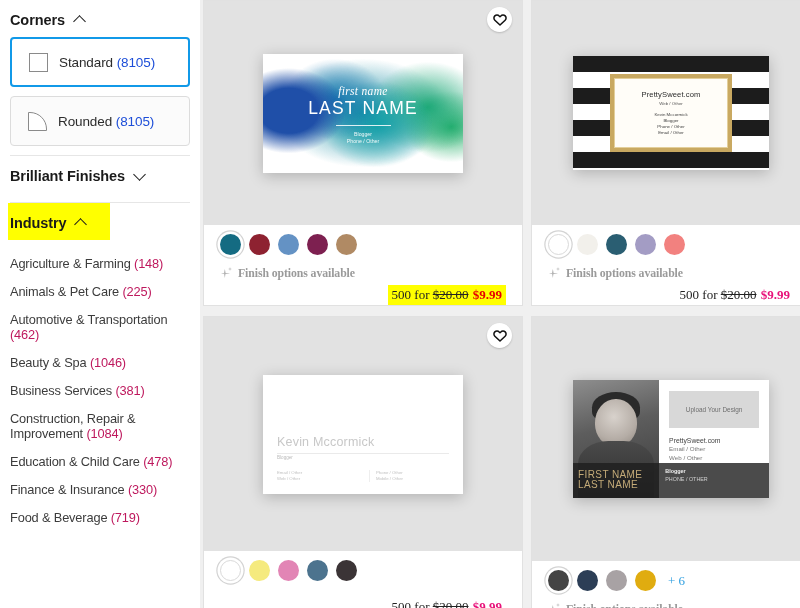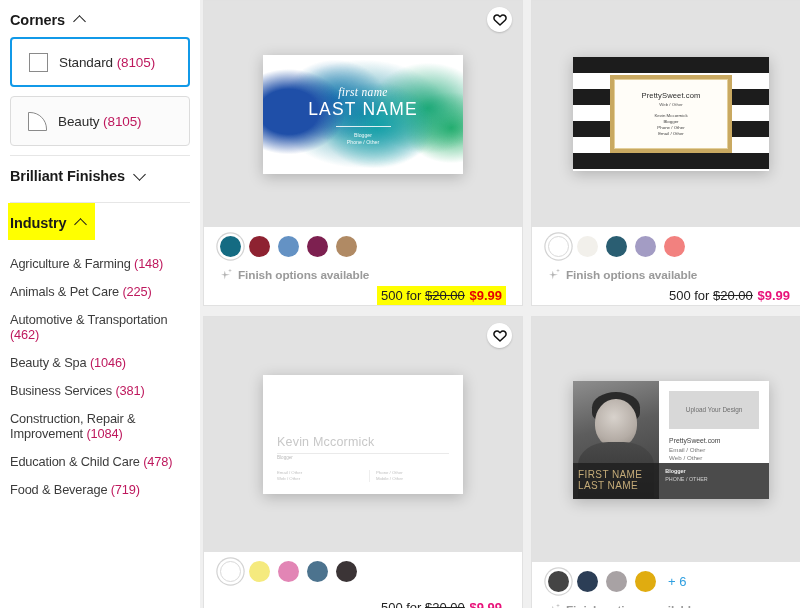--- a/index.html
+++ b/index.html
@@ -18,40 +18,40 @@
     padding: 0 10px;
     position: relative;
     overflow: hidden;
   }
   .facet-header {
     display: flex; align-items: center; gap: 9px;
     font-size: 14.5px; font-weight: bold; color: #1a1a1a;
     padding: 12px 0 9px 0;
     letter-spacing: -0.1px;
   }
-  .facet-header.hl { background: #ffff00; width: 87px; padding-left:2px; margin-left:-2px;}
+  .facet-header.hl { background: #ffff00; width: 102px; padding-left:2px; margin-left:-2px;}
   .chev { display:inline-block; width: 12px; height: 12px; position: relative; }
   .chev::before {
     content:''; position:absolute; left:1px; top:3px;
     width: 8px; height: 8px;
     border-left: 1.6px solid #1a1a1a; border-top: 1.6px solid #1a1a1a;
     transform: rotate(45deg);
   }
   .chev.down::before { top: 0px; transform: rotate(225deg); }
 
   .opt {
     display: flex; align-items: center; gap: 11px;
     height: 50px; margin-bottom: 9px;
     border: 1px solid #dcdcdc; border-radius: 4px;
     padding-left: 17px;
     background: #fbfbfb;
   }
   .opt.selected { border: 2px solid #1199e8; background:#ffffff; }
   .opt-label { font-size: 13.5px; color: #2c2c2c; letter-spacing:-0.1px;}
-  .opt-count { color: #be185d; }
+  .opt-count { color: #1d4ed8; }
   .sq-icon { width: 19px; height: 19px; border: 1.5px solid #8a8a8a; background:#fff; }
   .rnd-icon { width: 19px; height: 19px; border: 1.5px solid #8a8a8a; background:#fff;
               border-top-right-radius: 17px; }
 
   .divider { height: 1px; background: #e6e6e6; margin: 9px 0 0 0; }
 
   .ind-list { padding-top: 9px; }
   .ind-item {
     font-size: 12.8px; color: #3c3c3c; line-height: 15px;
     padding: 6.5px 0; letter-spacing: -0.15px;
@@ -167,21 +167,21 @@
               display:flex; align-items:center; justify-content:center; text-align:center;
               font-size:6.4px; line-height:9px; color:#6e6e6e; }
   .ph .info { position:absolute; left:9%; top:48%; font-size:6.2px; line-height:8.5px; color:#777; }
   .ph .info b { color:#444; font-weight:normal; font-size:6.8px; }
   .ph .botband { position:absolute; left:44%; right:0; bottom:0; height:30%;
                  background:#4b4b4b; padding:5px 0 0 6px; }
   .ph .botband .r1 { font-size:5.4px; color:#f0f0f0; font-weight:bold; }
   .ph .botband .r2 { font-size:5.4px; color:#cfcfcf; margin-top:2px; }
 
   
-  .pcard-foot { background: #ffffff; padding: 9px 0 0 16px; position:relative; }
+  .pcard-foot { background: #ffffff; padding: 9px 0 0 16px; position:relative;font-family:Liberation Serif, serif; }
   .swatches { display:flex; align-items:center; gap:8px; }
   .sw { width: 21px; height: 21px; border-radius: 50%; flex:0 0 21px;}
   .sw.sel { width: 21px; height:21px; box-shadow: 0 0 0 2.5px #ffffff, 0 0 0 3.7px #d3d3d3; }
   .sw.ring { border: 1.6px solid #d9d9d9; background:#fff; }
   .more { font-size: 13px; color: #2f9fe0; margin-left: 4px; }
 
   .finish { display:flex; align-items:center; gap:7px; margin-top: 11px; }
   .finish .lbl { font-size:11.8px; color:#9a9a9a; font-weight:bold; letter-spacing:-.1px;}
   .spark { position:relative; width:11px; height:11px; flex:0 0 11px; }
   .spark::before, .spark::after { content:''; position:absolute; background:#b4b4b4; }
@@ -211,21 +211,21 @@
       <span class="chev"></span>
     </div>
 
     <div class="opt selected">
       <span class="sq-icon"></span>
       <span class="opt-label"><span>Standard</span> <span class="opt-count">(8105)</span></span>
     </div>
 
     <div class="opt">
       <span class="rnd-icon"></span>
-      <span class="opt-label"><span>Beauty</span> <span class="opt-count">(8105)</span></span>
+      <span class="opt-label"><span>Rounded</span> <span class="opt-count">(8105)</span></span>
     </div>
 
     <div class="divider"></div>
 
     <div class="facet-header">
       <span>Brilliant Finishes</span>
       <span class="chev down"></span>
     </div>
 
     <div class="divider"></div>
@@ -236,20 +236,21 @@
     </div>
 
     <div class="ind-list" id="ind-list">
         <div class="ind-item"><span>Agriculture &amp; Farming </span><span class="cnt">(148)</span></div>
         <div class="ind-item"><span>Animals &amp; Pet Care </span><span class="cnt">(225)</span></div>
         <div class="ind-item"><span>Automotive &amp; Transportation </span><span class="cnt">(462)</span></div>
         <div class="ind-item"><span>Beauty &amp; Spa </span><span class="cnt">(1046)</span></div>
         <div class="ind-item"><span>Business Services </span><span class="cnt">(381)</span></div>
         <div class="ind-item"><span>Construction, Repair &amp; Improvement </span><span class="cnt">(1084)</span></div>
         <div class="ind-item"><span>Education &amp; Child Care </span><span class="cnt">(478)</span></div>
+        <div class="ind-item"><span>Finance &amp; Insurance </span><span class="cnt">(330)</span></div>
         <div class="ind-item"><span>Food &amp; Beverage </span><span class="cnt">(719)</span></div>
       </div>
   </aside>
 
   <main class="results">
 
     <div class="pcard">
       <div class="pcard-img">
         <div class="heart-btn">
           <svg width="14" height="13" viewBox="0 0 24 22" aria-hidden="true">

